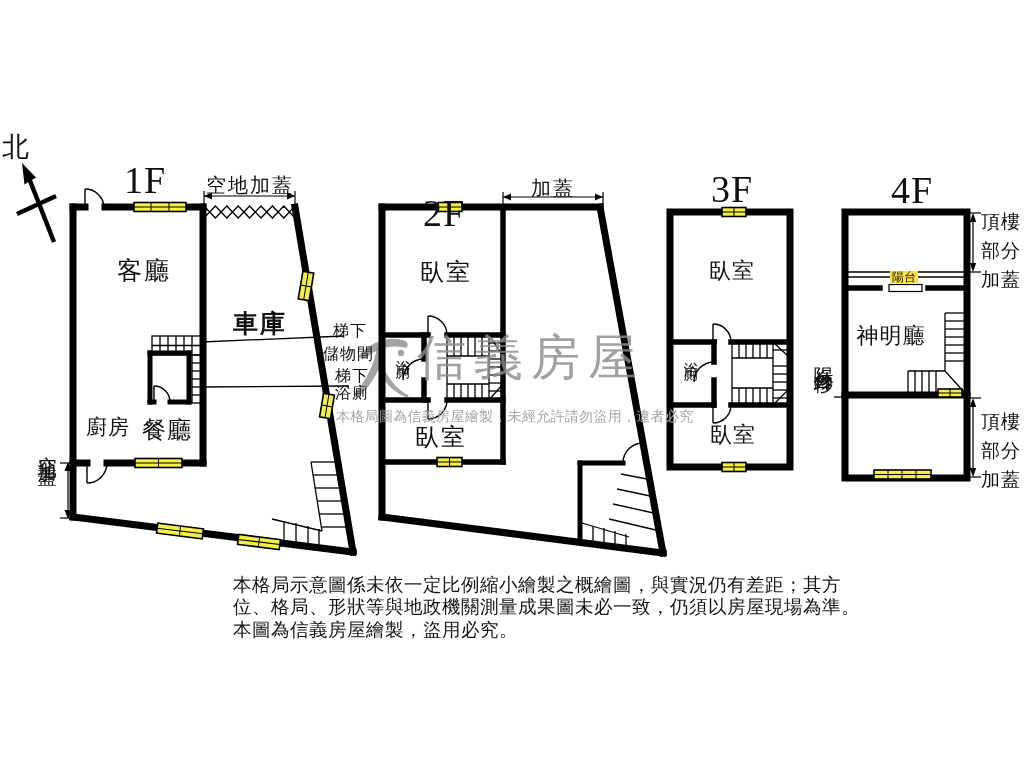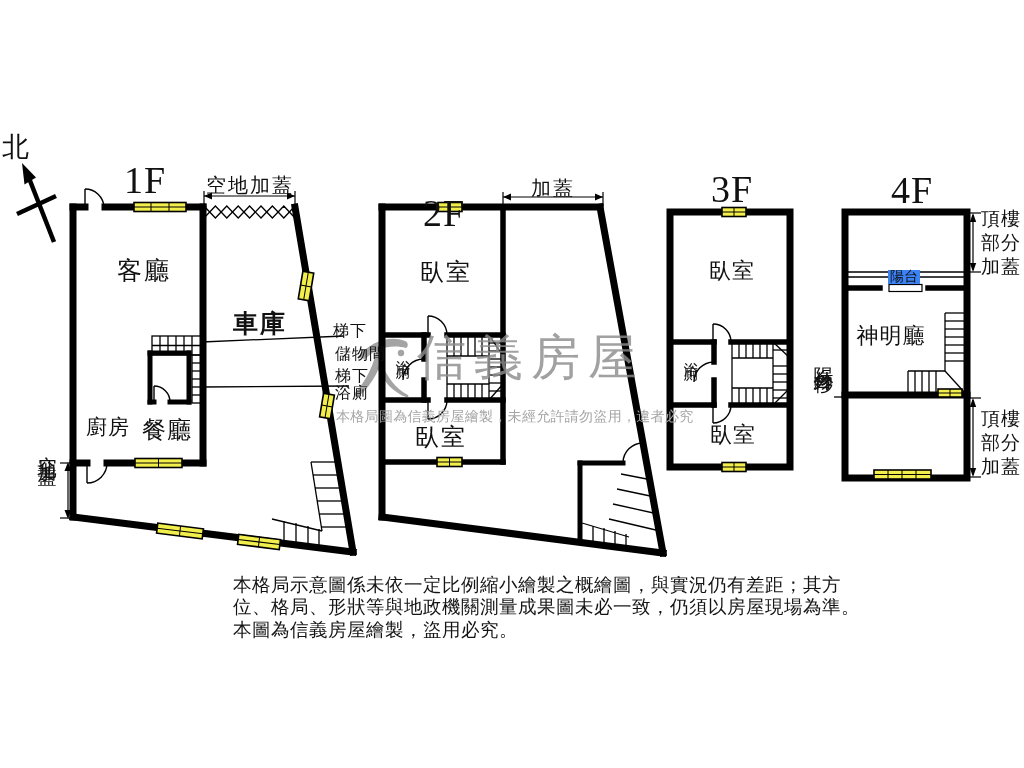--- a/index.html
+++ b/index.html
@@ -31,22 +31,22 @@
   .arrow-line{stroke:var(--wall);stroke-width:4.5;fill:none;}
   
   .lbl{position:absolute;z-index:3;color:var(--ink);white-space:nowrap;line-height:1;}
   .ctr{transform:translate(-50%,-50%);}
   .vert{writing-mode:vertical-rl;text-orientation:upright;white-space:normal;}
   .floor-title{font-size:38px;letter-spacing:1px;}
   .bigroom{font-size:25px;letter-spacing:2px;text-align:center;}
   .medroom{font-size:22px;letter-spacing:1px;}
   .smallnote{font-size:16px;letter-spacing:1px;}
   .annot{font-size:20px;letter-spacing:2px;}
-  .roofadd{width:42px;font-size:19px;line-height:24px;word-break:break-all;white-space:normal;letter-spacing:1px;}
-  .balcony-tag{font-size:14px;background:#3b82f6;padding:0 2px;}
+  .roofadd{width:42px;font-size:19px;line-height:29px;word-break:break-all;white-space:normal;letter-spacing:1px;}
+  .balcony-tag{font-size:12px;background:#fde047;padding:0 2px;}
   .wm-brand{z-index:2;font-size:49px;font-weight:normal;letter-spacing:8px;color:var(--watermark);opacity:.82;}
   .wm-notice{z-index:2;font-size:14px;letter-spacing:.3px;color:var(--notice);}
   .disclaimer{z-index:3;font-size:18.5px;line-height:22.4px;color:#141414;letter-spacing:.5px;}
 </style>
 </head>
 <body>
 
 <div id="stage">
 
   <svg id="plan-svg" width="1024" height="768" viewBox="0 0 1024 768">
@@ -367,21 +367,21 @@
   <div class="lbl" style="left:2px;top:134px;font-size:27px;">北</div>
 
   <div class="lbl ctr floor-title" style="left:145px;top:180px;">1F</div>
   <div class="lbl ctr bigroom" style="left:144px;top:270px;">客廳</div>
   <div class="lbl ctr bigroom" style="left:260px;top:323px;font-weight:bold;">車庫</div>
   <div class="lbl ctr" style="left:108px;top:427px;font-size:21px;letter-spacing:1px;">廚房</div>
   <div class="lbl ctr" style="left:167px;top:430px;font-size:24px;letter-spacing:1px;">餐廳</div>
   <div class="lbl ctr annot" style="left:250px;top:185px;">空地加蓋</div>
   <div class="lbl vert" style="left:38px;top:440px;font-size:19px;letter-spacing:4px;">空地加蓋</div>
   <div class="lbl smallnote" style="left:333px;top:323px;">梯下</div>
-  <div class="lbl smallnote" style="left:335px;top:346px;">儲物間</div>
+  <div class="lbl smallnote" style="left:323px;top:346px;">儲物間</div>
   <div class="lbl smallnote" style="left:335px;top:368px;">梯下</div>
   <div class="lbl smallnote" style="left:335px;top:385px;">浴廁</div>
 
   <div class="lbl ctr floor-title" style="left:444px;top:185px;margin-top:28px;">2F</div>
   <div class="lbl ctr" style="left:446px;top:272px;font-size:24px;letter-spacing:2px;">臥室</div>
   <div class="lbl ctr" style="left:441px;top:437px;font-size:24px;letter-spacing:2px;">臥室</div>
   <div class="lbl vert" style="left:395px;top:348px;font-size:15px;letter-spacing:3px;">浴廁</div>
   <div class="lbl ctr annot" style="left:553px;top:188px;">加蓋</div>
 
   <div class="lbl ctr floor-title" style="left:732px;top:189px;">3F</div>

